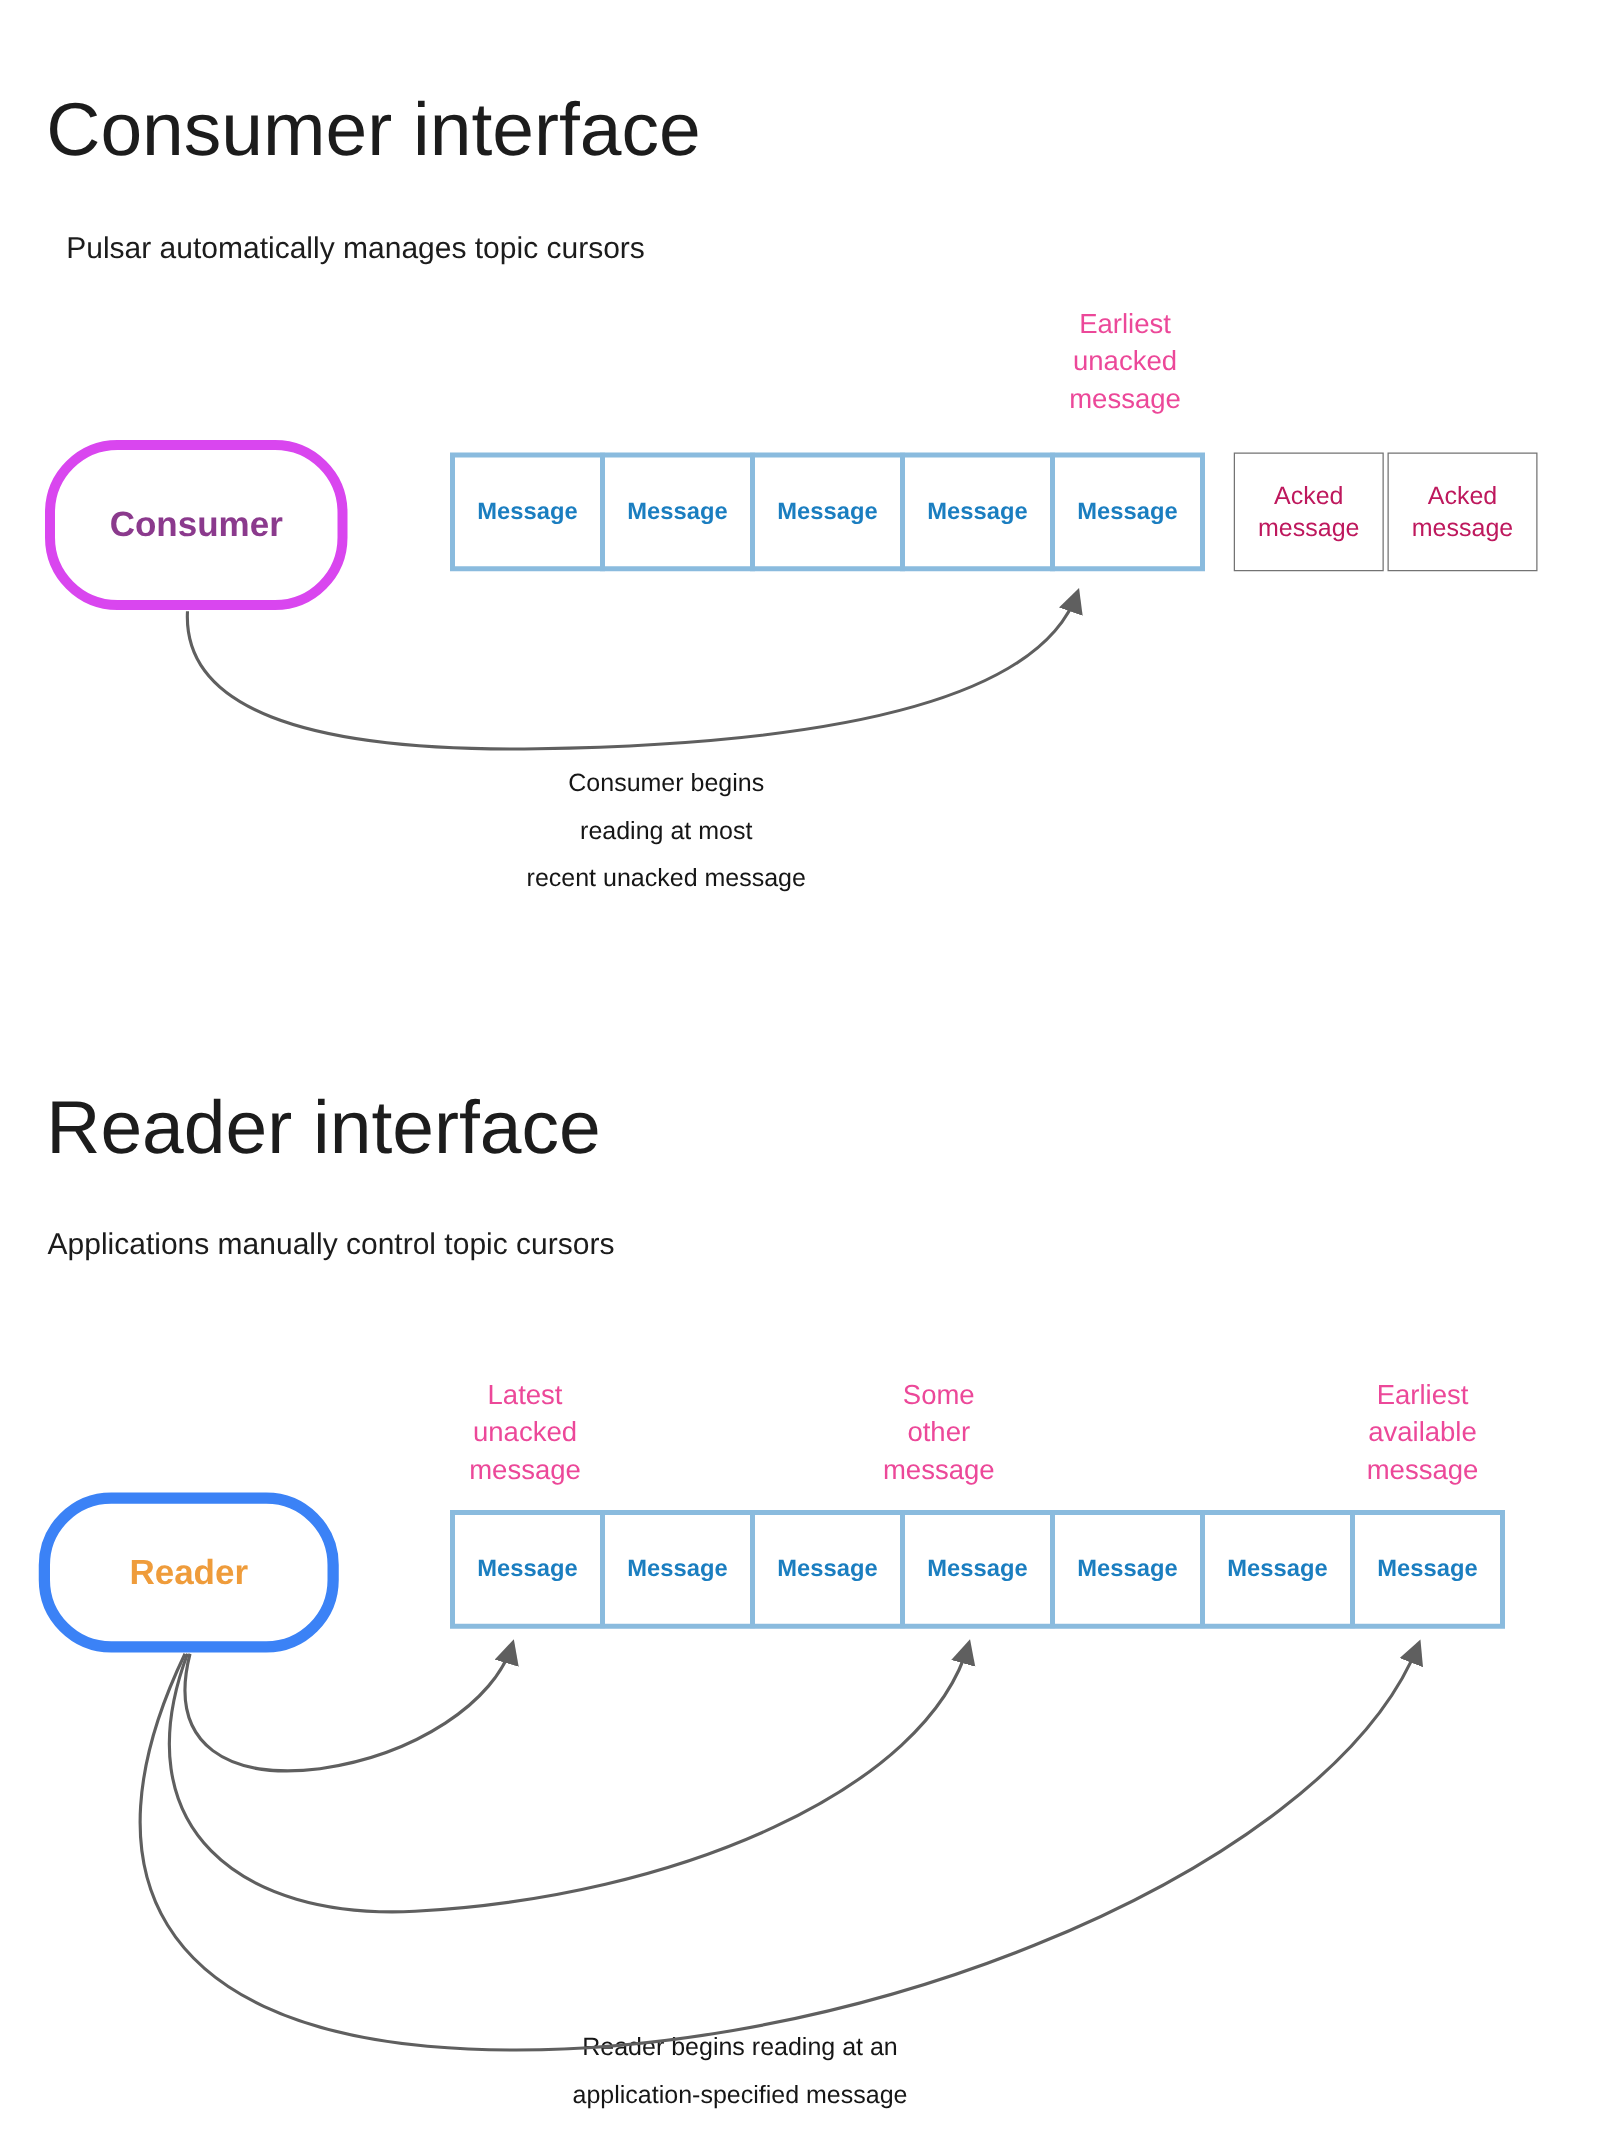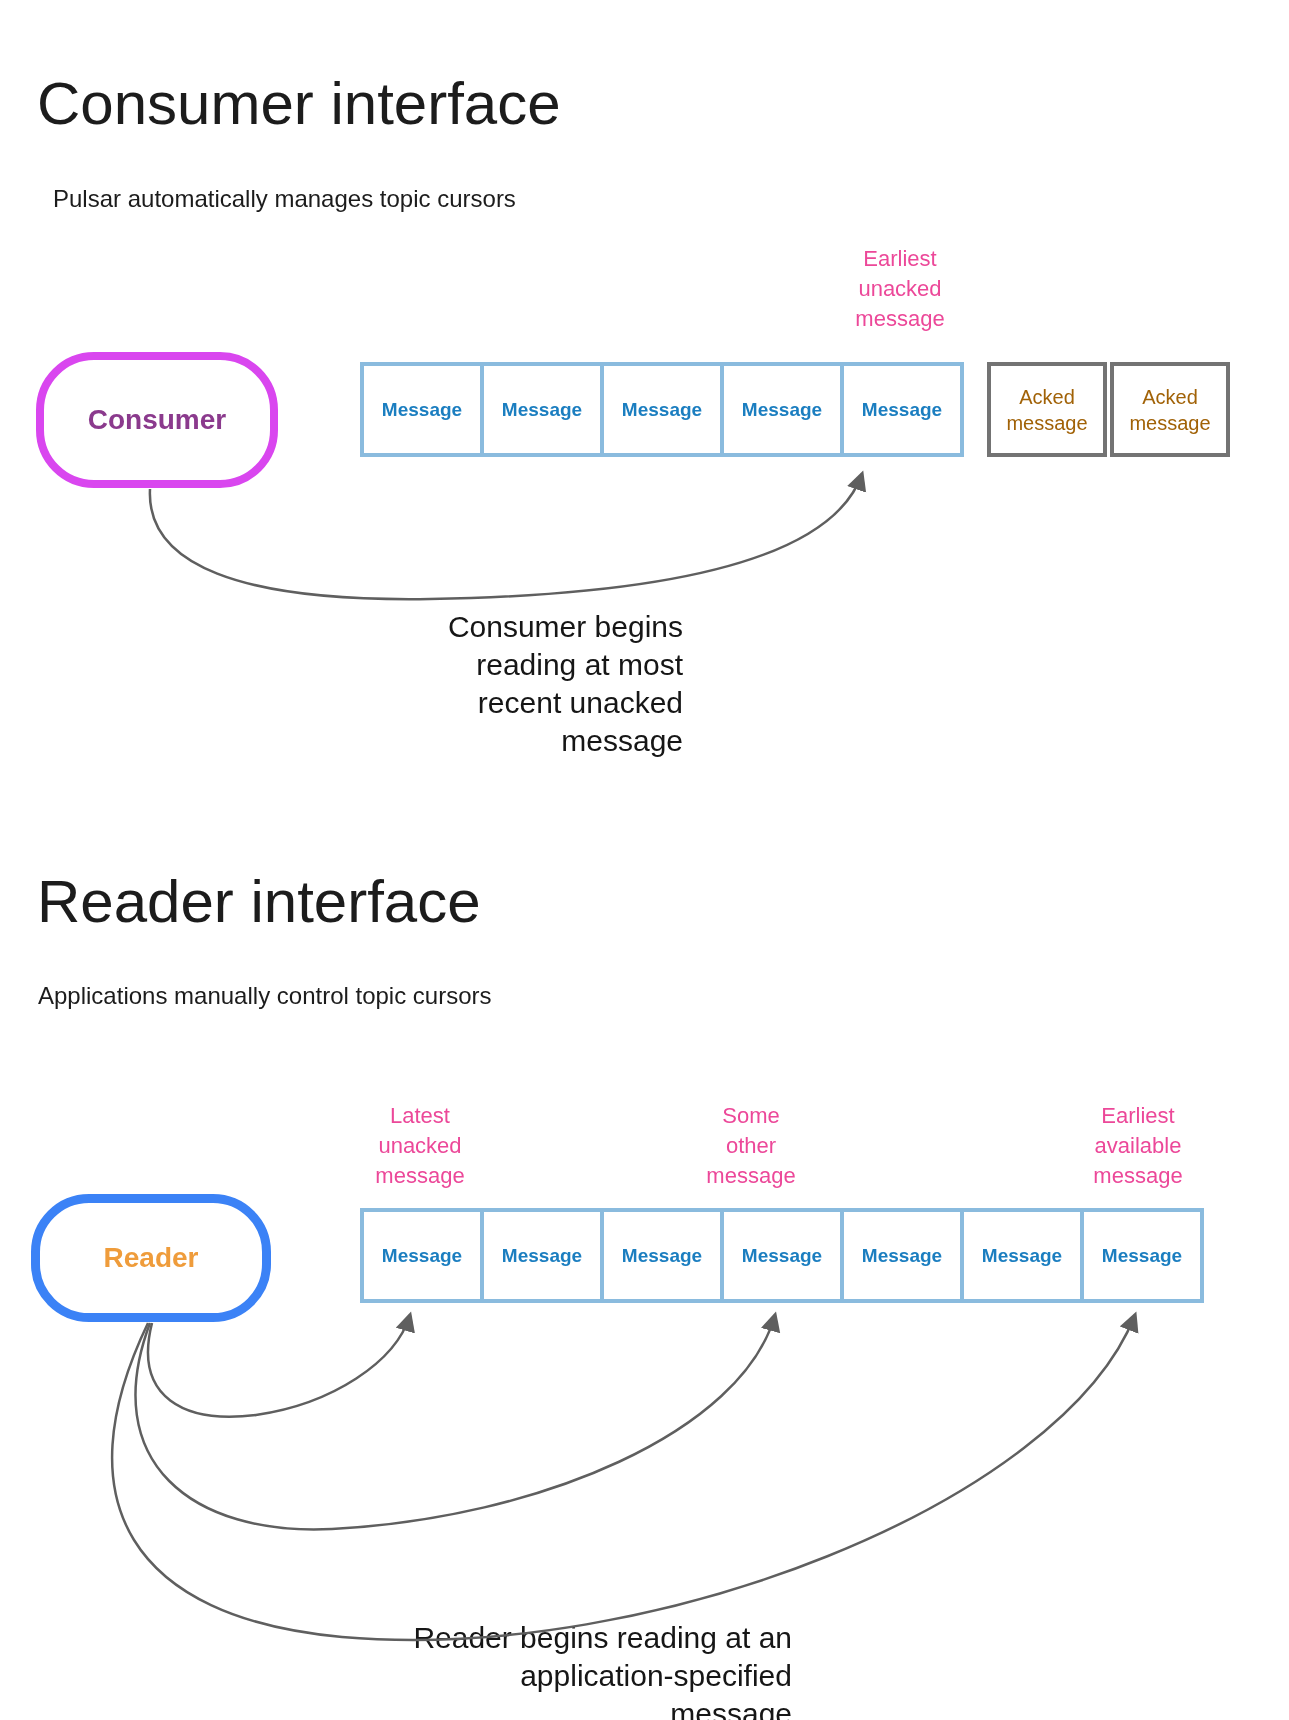--- a/index.html
+++ b/index.html
@@ -2,36 +2,36 @@
 <html><head>
 <meta charset="utf-8">
 <style>
   html,body{margin:0;padding:0;background:#fff;}
   .canvas{position:relative;width:1289px;height:1720px;background:#ffffff;overflow:hidden;
           font-family:"Liberation Sans", sans-serif;color:#1c1c1c;}
   .abs{position:absolute;}
   .h1{font-size:60px;line-height:1.2;font-weight:400;color:#1c1c1c;}
   .sub{font-size:24px;line-height:1.25;color:#1c1c1c;}
   .pointer-label{font-size:22px;line-height:30px;text-align:center;white-space:pre-line;color:#ec4899;width:160px;}
-  .caption{font-size:30px;line-height:38px;text-align:right;white-space:pre-line;color:#161616;}
+  .caption{font-size:20px;line-height:38px;text-align:center;white-space:pre-line;color:#161616;}
   .pill{display:flex;align-items:center;justify-content:center;box-sizing:border-box;background:#fff;}
   .pill.consumer{width:242px;height:136px;border:8px solid #d946ef;border-radius:58px;}
   .pill.reader{width:240px;height:128px;border:9px solid #3b82f6;border-radius:58px;}
   .pill-text{font-weight:700;font-size:28px;}
   .pill.consumer .pill-text{color:#8b3a8d;}
   .pill.reader .pill-text{color:#ef9c3b;}
   .msg-row{display:flex;}
   .msg-box{box-sizing:border-box;width:124px;height:95px;border:4px solid #8abbde;background:#fff;
            display:flex;align-items:center;justify-content:center;
            font-weight:700;font-size:19px;color:#1b7ec0;}
   .msg-box + .msg-box{margin-left:-4px;}
   .acked-row{display:flex;gap:3px;}
-  .acked-box{box-sizing:border-box;width:120px;height:95px;border:4px solid #737373;background:#fff;
+  .acked-box{box-sizing:border-box;width:120px;height:95px;border:1px solid #737373;background:#fff;
              display:flex;align-items:center;justify-content:center;text-align:center;
-             font-size:20px;line-height:26px;color:#a16207;padding:0 10px;}
+             font-size:20px;line-height:26px;color:#be185d;padding:0 10px;}
   svg.overlay{position:absolute;left:0;top:0;pointer-events:none;}
 </style>
 </head>
 <body>
 
 <div class="canvas">
 
   <div class="abs h1" style="left:37px;top:68px;">Consumer interface</div>
 
   <div class="abs sub" style="left:53px;top:184px;">Pulsar automatically manages topic cursors</div>

